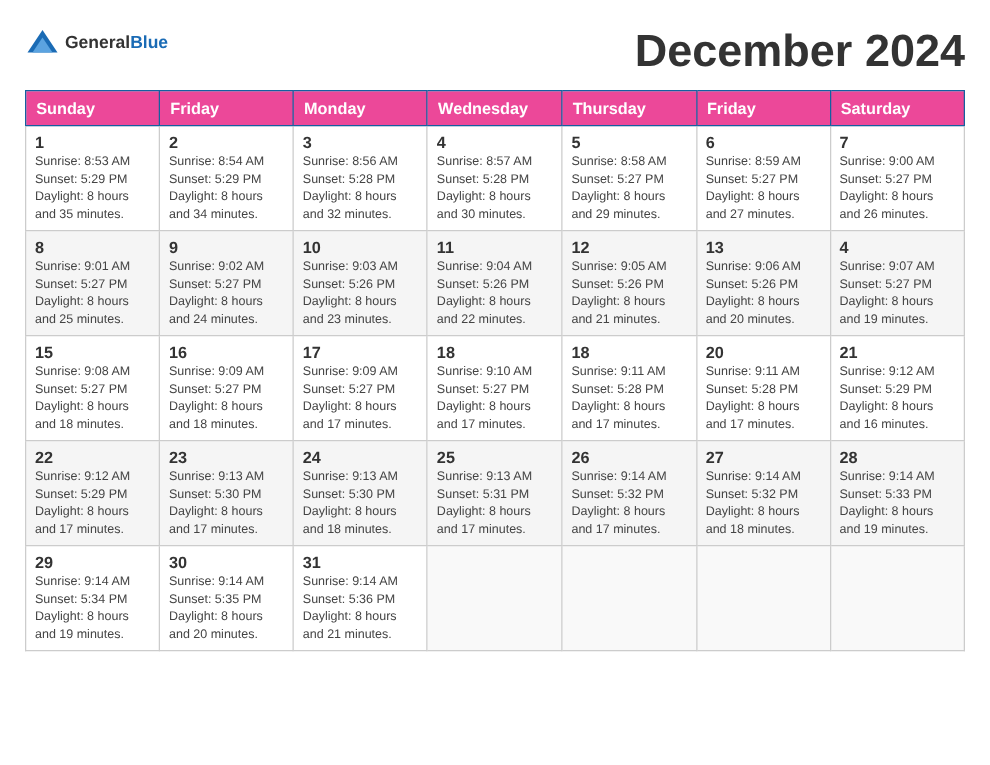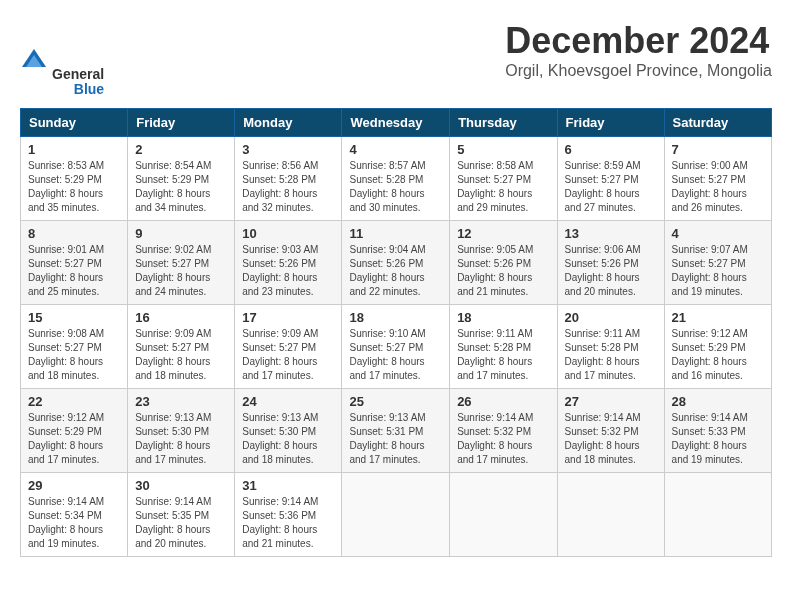--- a/index.html
+++ b/index.html
@@ -16,23 +16,21 @@
       align-items: flex-start;
       margin-bottom: 10px;
     }
     .logo {
       display: flex;
       align-items: center;
       gap: 4px;
     }
     .logo-text {
       display: flex;
-      flex-direction: column;
       line-height: 1.1;
-      margin-top: 47px;
     }
     .logo-general {
       font-size: 14px;
       font-weight: bold;
       color: #333;
     }
     .logo-blue {
       font-size: 14px;
       font-weight: bold;
       color: #1a6bb5;
@@ -53,21 +51,21 @@
     .location-title {
       font-size: 16px;
       color: #555;
     }
     .calendar {
       width: 100%;
       border-collapse: collapse;
       border: 1px solid #ccc;
     }
     .calendar th {
-      background-color: #0c4a6e;
+      background-color: #ec4899;
       color: white;
       text-align: left;
       padding: 6px 8px;
       font-size: 13px;
       border: 1px solid #1560a0;
     }
     .calendar td {
       vertical-align: top;
       padding: 5px 7px;
       border: 1px solid #ccc;
@@ -103,21 +101,20 @@
       <polygon points="14,4 26,22 2,22" fill="#1a6bb5"></polygon>
       <polygon points="14,10 22,22 6,22" fill="#5ba3e0"></polygon>
     </svg>
     <div class="logo-text">
       <span class="logo-general">General</span>
       <span class="logo-blue">Blue</span>
     </div>
   </div>
   <div class="title-section">
     <div class="month-title">December 2024</div>
-    <div class="location-title">Orgil, Khoevsgoel Province, Mongolia</div>
   </div>
 </div>
 
 <table class="calendar">
   <thead>
     <tr>
       <th>Sunday</th>
       <th>Friday</th>
       <th>Monday</th>
       <th>Wednesday</th>

